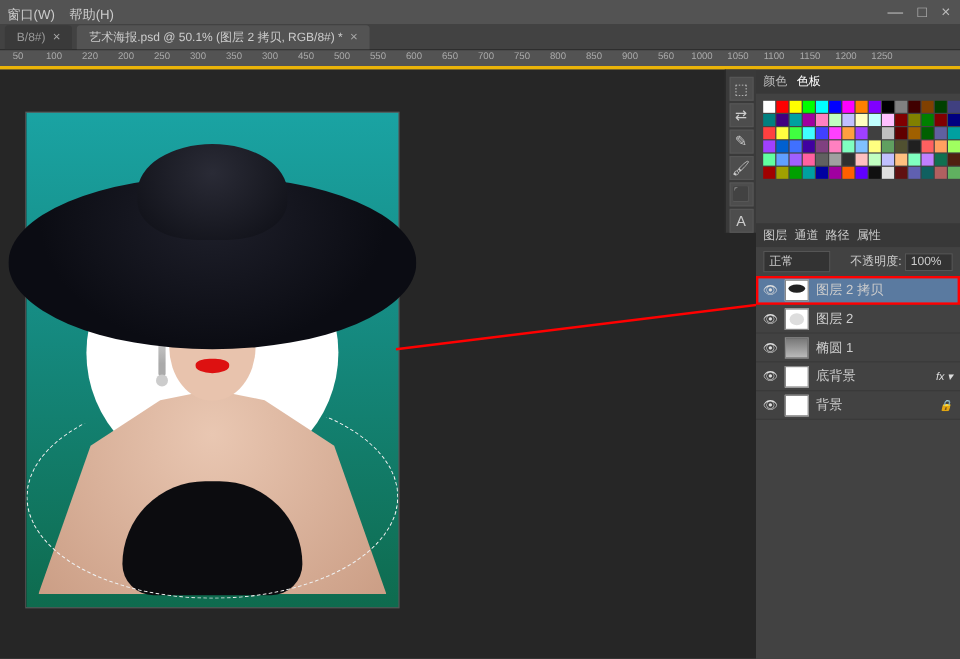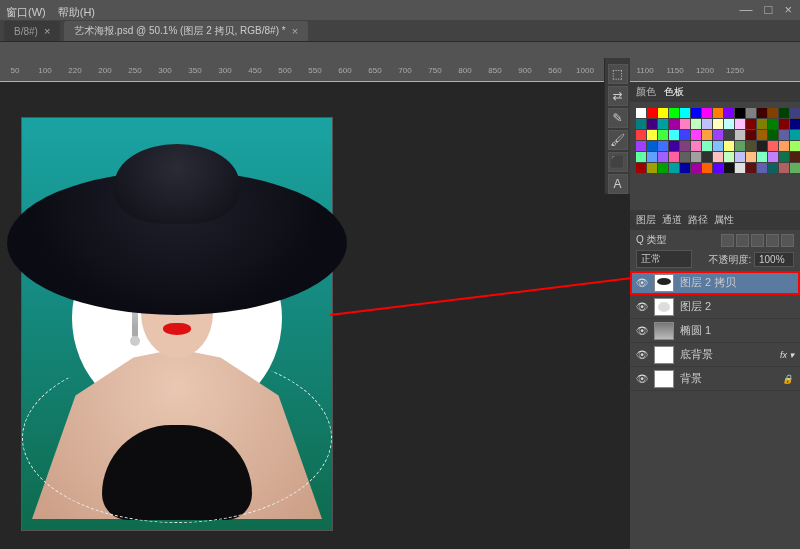--- a/index.html
+++ b/index.html
@@ -11,21 +11,21 @@
   .window-controls { position: absolute; right: 8px; top: 2px; display: flex; gap: 12px; }
   .window-controls span { font-size: 13px; color: #bbb; }
 
   
   .tabbar { height: 22px; background: #424242; border-bottom: 1px solid #2a2a2a; display: flex; align-items: flex-end; }
   .tab { height: 20px; padding: 0 10px; background: #535353; margin-left: 4px; border-radius: 3px 3px 0 0; display: flex; align-items: center; gap: 6px; font-size: 10px; }
   .tab.inactive { background: #3a3a3a; color: #999; }
   .tab .x { font-size: 11px; color: #aaa; }
 
   
-  .ruler { height: 16px; background: #535353; border-bottom: 1px solid #eab308; display: flex; overflow: hidden; font-size: 8px; color: #aaa; margin-top: 24px; }
+  .ruler { height: 16px; background: #535353; border-bottom: 3px solid #eab308; display: flex; overflow: hidden; font-size: 8px; color: #aaa; }
   .ruler span { flex: 0 0 30px; text-align: center; }
 
   
   .workspace { display: flex; height: calc(549px - 20px - 22px - 16px); }
 
   .canvas-area { flex: 1; background: #262626; position: relative; overflow: hidden; }
   .canvas { position: absolute; left: 22px; top: 36px; width: 310px; height: 412px; background: linear-gradient(to bottom, #1aa3a3 0%, #168d85 38%, #0e6b4e 100%); box-shadow: 0 0 0 1px #555; }
   .circle { position: absolute; left: 50%; top: 95px; transform: translateX(-50%); width: 210px; height: 210px; background: #fff; border-radius: 50%; }
   .hat { position: absolute; left: -15px; top: 35px; width: 340px; height: 180px; background: radial-gradient(ellipse at 50% 30%, #1e1f2a 0%, #0b0c13 60%); clip-path: ellipse(50% 40% at 50% 50%); }
   .hat-crown { position: absolute; left: 50%; top: 26px; transform: translateX(-50%); width: 125px; height: 80px; background: radial-gradient(ellipse at 50% 30%, #2a2b36, #0d0e15); border-radius: 50% 50% 40% 40%; }
@@ -248,30 +248,20 @@
       </div>
 
     <div class="layers-panel-tabs">
       <span class="active">图层</span>
       <span>通道</span>
       <span>路径</span>
       <span>属性</span>
     </div>
     <div class="layer-controls">
       <div class="lc-row">
-        <span>Q 类型</span>
-        <span style="display:flex;gap:2px;">
-          <span class="mini-ico"></span>
-          <span class="mini-ico"></span>
-          <span class="mini-ico"></span>
-          <span class="mini-ico"></span>
-          <span class="mini-ico"></span>
-        </span>
-      </div>
-      <div class="lc-row">
         <span class="select">正常</span>
         <span><span>不透明度:</span> <span class="select" style="width:40px;">100%</span></span>
       </div>
     </div>
 
     <div class="layers-list" id="layers">
         <div class="layer selected outlined">
           <span class="eye">👁</span>
           <span class="thumb hat-t"></span>
           <span>图层 2 拷贝</span>

